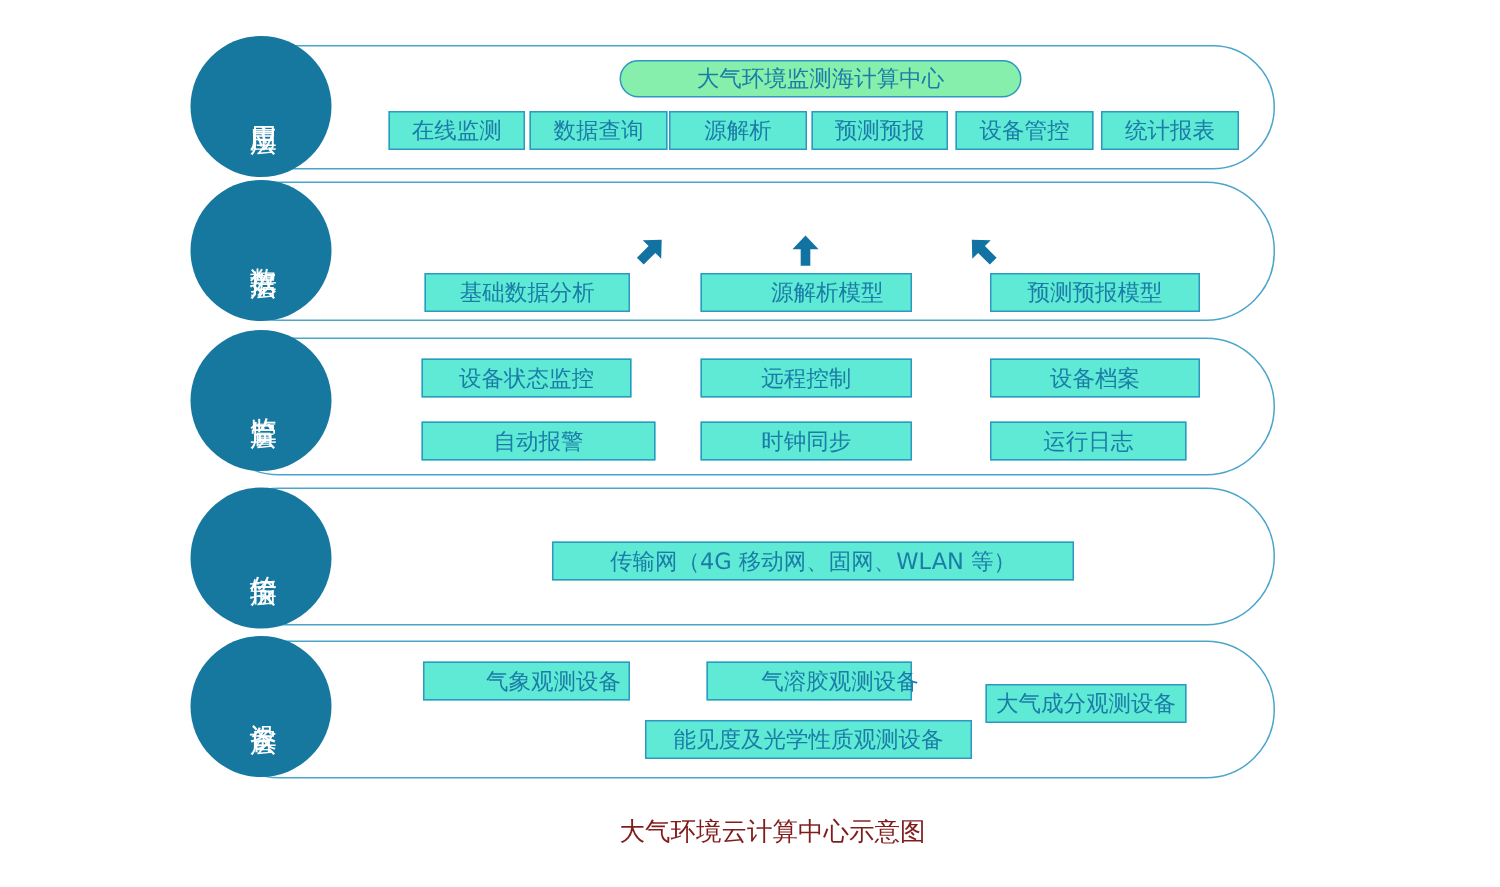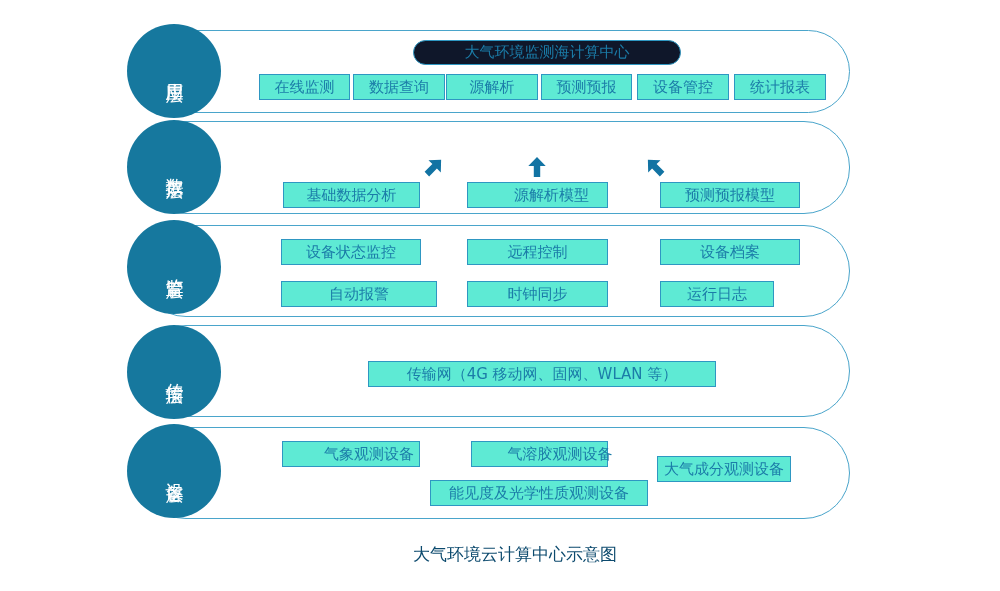--- a/index.html
+++ b/index.html
@@ -20,41 +20,41 @@
     display:flex;align-items:center;justify-content:center;
   }
   .vtext{
     writing-mode:vertical-rl;text-orientation:upright;
     color:#ffffff;font-size:18px;line-height:1.05;letter-spacing:2px;
   }
 
   
   .pill{
     position:absolute;height:25px;border:1.5px solid #2E97C2;border-radius:14px;
-    background:#0f172a;box-sizing:border-box;
+    background:#86efac;box-sizing:border-box;
     display:flex;align-items:center;justify-content:center;
     color:#1B7CA8;font-size:15px;white-space:nowrap;
   }
 
   
   .box{
     position:absolute;height:26px;border:1.5px solid #2E97C2;
     background:#5eead4;box-sizing:border-box;
     display:flex;align-items:center;justify-content:center;
     color:#1B7CA8;font-size:15px;white-space:nowrap;
   }
 
   .arrow{position:absolute;width:22px;height:22px;color:#1273A3;}
   .arrow svg{display:block;width:100%;height:100%;}
   .rot45{transform:rotate(45deg);}
   .rotm45{transform:rotate(-45deg);}
 
   .caption{
     position:absolute;left:413px;top:543px;
-    color:#0c4a6e;font-size:17px;white-space:nowrap;
+    color:#7f1d1d;font-size:17px;white-space:nowrap;
   }
 </style>
 </head>
 <body>
 
 <div class="stage">
 
   <div class="band" style="top:30px;height:83px;"></div>
   <div class="band" style="top:121px;height:93px;"></div>
   <div class="band" style="top:225px;height:92px;"></div>
@@ -87,21 +87,21 @@
     <svg viewBox="0 0 24 24">
         <path fill="currentColor" d="M12 1 L21.5 11 L15.5 11 L15.5 23 L8.5 23 L8.5 11 L2.5 11 Z"></path>
       </svg>
   </div>
 
   <div class="box" style="left:281px;top:239px;width:140px;">设备状态监控</div>
   <div class="box" style="left:467px;top:239px;width:141px;">远程控制</div>
   <div class="box" style="left:660px;top:239px;width:140px;">设备档案</div>
   <div class="box" style="left:281px;top:281px;width:156px;">自动报警</div>
   <div class="box" style="left:467px;top:281px;width:141px;">时钟同步</div>
-  <div class="box" style="left:660px;top:281px;width:114px;">运行日志</div>
+  <div class="box" style="left:660px;top:281px;width:131px;">运行日志</div>
 
   <div class="box" style="left:368px;top:361px;width:348px;">传输网（4G 移动网、固网、WLAN 等）</div>
 
   <div class="box" style="left:282px;top:441px;width:138px;padding-left:36px;">气象观测设备</div>
   <div class="box" style="left:471px;top:441px;width:137px;padding-left:41px;">气溶胶观测设备</div>
   <div class="box" style="left:657px;top:456px;width:134px;">大气成分观测设备</div>
   <div class="box" style="left:430px;top:480px;width:218px;">能见度及光学性质观测设备</div>
 
   <div class="circle" style="top:24px;">
       <span class="vtext">应用层</span>

